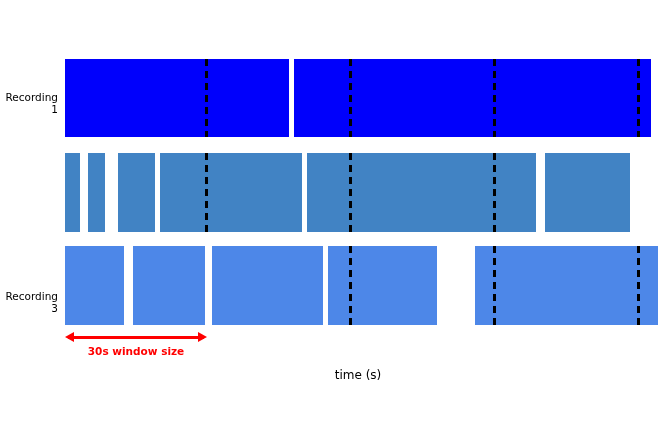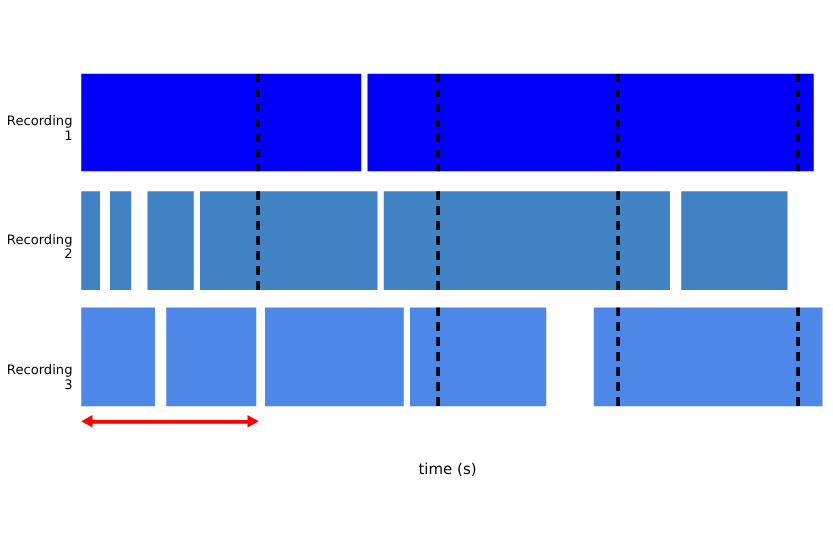--- a/index.html
+++ b/index.html
@@ -96,21 +96,20 @@
 <div class="figure">
 
   <div class="plot-area" id="plot-area">
       <div class="row-label" style="top: 92px;">Recording 1</div>
       <div class="bar-seg" style="left: 65px; top: 59px; width: 224px; height: 78px; background: rgb(0, 0, 252);"></div>
       <div class="bar-seg" style="left: 294px; top: 59px; width: 357px; height: 78px; background: rgb(0, 0, 252);"></div>
       <div class="dash" style="left: 204.5px; top: 59px; width: 3px; height: 78px;"></div>
       <div class="dash" style="left: 348.5px; top: 59px; width: 3px; height: 78px;"></div>
       <div class="dash" style="left: 492.5px; top: 59px; width: 3px; height: 78px;"></div>
       <div class="dash" style="left: 636.5px; top: 59px; width: 3px; height: 78px;"></div>
-      <div class="row-label" style="top: 186.5px;">Recording 2</div>
       <div class="bar-seg" style="left: 65px; top: 153px; width: 15px; height: 79px; background: rgb(65, 131, 196);"></div>
       <div class="bar-seg" style="left: 88px; top: 153px; width: 17px; height: 79px; background: rgb(65, 131, 196);"></div>
       <div class="bar-seg" style="left: 118px; top: 153px; width: 37px; height: 79px; background: rgb(65, 131, 196);"></div>
       <div class="bar-seg" style="left: 160px; top: 153px; width: 142px; height: 79px; background: rgb(65, 131, 196);"></div>
       <div class="bar-seg" style="left: 307px; top: 153px; width: 229px; height: 79px; background: rgb(65, 131, 196);"></div>
       <div class="bar-seg" style="left: 545px; top: 153px; width: 85px; height: 79px; background: rgb(65, 131, 196);"></div>
       <div class="dash" style="left: 204.5px; top: 153px; width: 3px; height: 79px;"></div>
       <div class="dash" style="left: 348.5px; top: 153px; width: 3px; height: 79px;"></div>
       <div class="dash" style="left: 492.5px; top: 153px; width: 3px; height: 79px;"></div>
       <div class="row-label" style="top: 291px;">Recording 3</div>
@@ -123,15 +122,16 @@
       <div class="dash" style="left: 492.5px; top: 246px; width: 3px; height: 79px;"></div>
       <div class="dash" style="left: 636.5px; top: 246px; width: 3px; height: 79px;"></div>
     </div>
 
   <div class="arrow" id="window-arrow" style="left: 66px; top: 332px; width: 140px;">
     <span class="head head-l" style="border-right: 9px solid rgb(255, 0, 0);"></span>
     <span class="line" style="background: rgb(255, 0, 0);"></span>
     <span class="head head-r" style="border-left: 9px solid rgb(255, 0, 0);"></span>
   </div>
 
+  <div class="window-label" id="window-label" style="left: 66px; width: 140px; top: 345px; color: rgb(255, 0, 0);">30s window size</div>
 
   <div class="x-label">time (s)</div>
 </div>
 
 </body></html>

